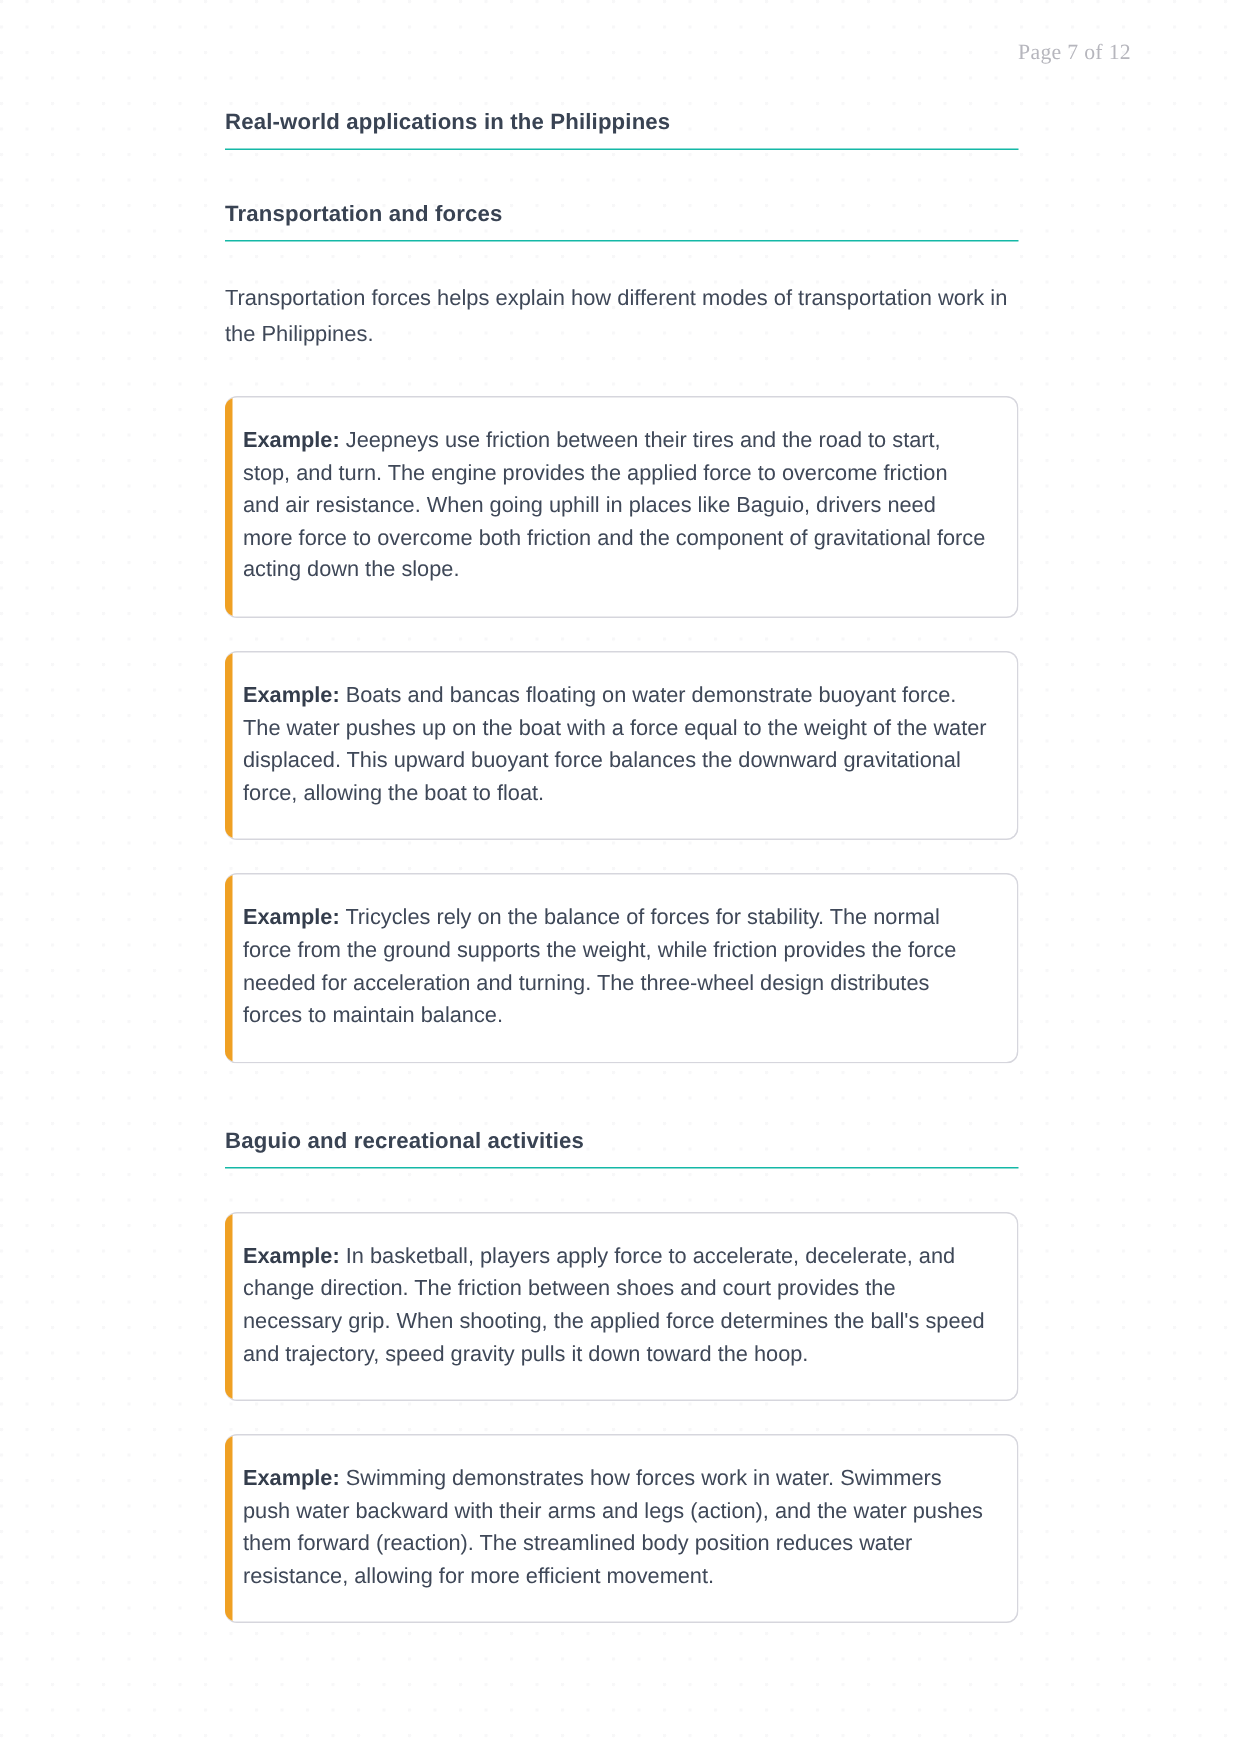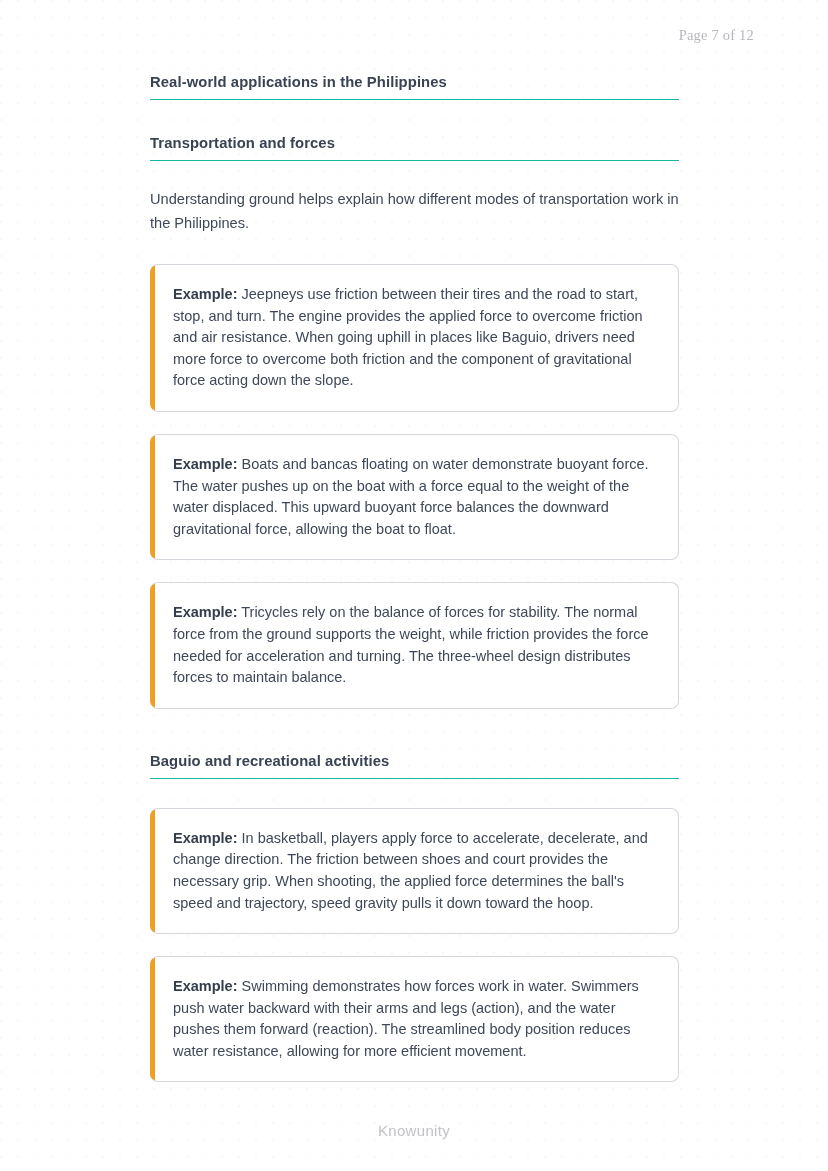--- a/index.html
+++ b/index.html
@@ -80,21 +80,21 @@
   }
 
   
   .example-card {
     position: relative;
     box-sizing: border-box;
     background: #ffffff;
     border: 1px solid #d6d6dd;
     border-left: none;
     border-radius: 8px;
-    padding: 19px 20px 19px 23px;
+    padding: 19px 20px 19px 12px;
     margin-bottom: 22px;
     overflow: hidden;
   }
   .example-card::before {
     content: "";
     position: absolute;
     left: 0;
     top: 0;
     bottom: 0;
     width: 5px;
@@ -143,21 +143,21 @@
     </div>
 
     <div class="h-gap-1"></div>
 
     <div class="heading-block">
       <h2 class="section-heading">Transportation and forces</h2>
     </div>
 
     <div class="h-gap-2"></div>
 
-    <p class="body-paragraph">Understanding ground helps explain how different modes of transportation work in the Philippines.</p>
+    <p class="body-paragraph">Transportation forces helps explain how different modes of transportation work in the Philippines.</p>
 
     <div class="h-gap-3"></div>
 
     <div class="example-card">
       <p class="example-text"><span class="example-label">Example:</span><span> Jeepneys use friction between their tires and the road to start, stop, and turn. The engine provides the applied force to overcome friction and air resistance. When going uphill in places like Baguio, drivers need more force to overcome both friction and the component of gravitational force acting down the slope.</span></p>
     </div>
 
     <div class="example-card">
       <p class="example-text"><span class="example-label">Example:</span><span> Boats and bancas floating on water demonstrate buoyant force. The water pushes up on the boat with a force equal to the weight of the water displaced. This upward buoyant force balances the downward gravitational force, allowing the boat to float.</span></p>
     </div>
@@ -177,15 +177,14 @@
     <div class="example-card">
       <p class="example-text"><span class="example-label">Example:</span><span> In basketball, players apply force to accelerate, decelerate, and change direction. The friction between shoes and court provides the necessary grip. When shooting, the applied force determines the ball's speed and trajectory, speed gravity pulls it down toward the hoop.</span></p>
     </div>
 
     <div class="example-card">
       <p class="example-text"><span class="example-label">Example:</span><span> Swimming demonstrates how forces work in water. Swimmers push water backward with their arms and legs (action), and the water pushes them forward (reaction). The streamlined body position reduces water resistance, allowing for more efficient movement.</span></p>
     </div>
 
   </div>
 
-  <div class="page-footer">Knowunity</div>
 
 </div>
 
 </body></html>

